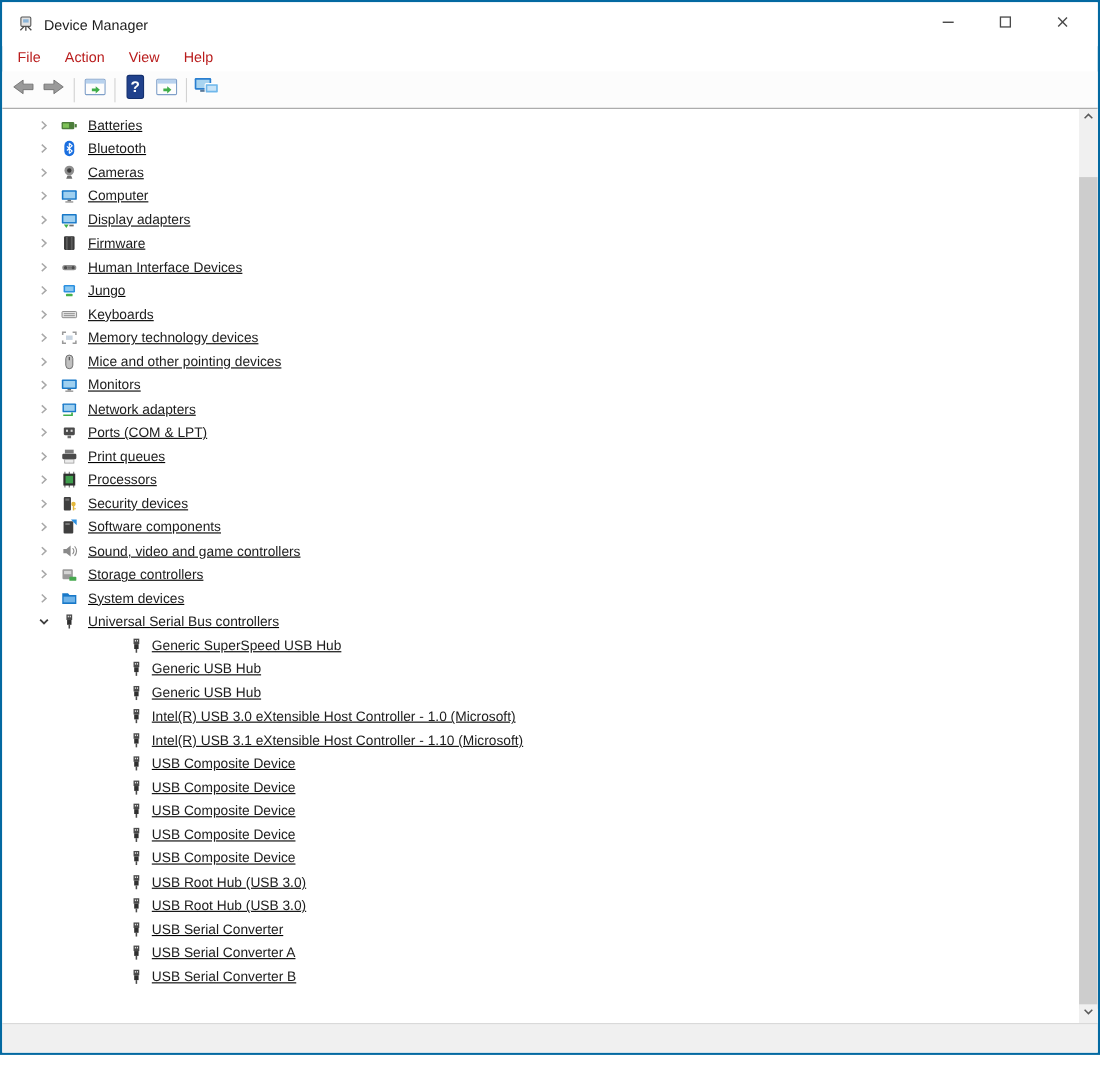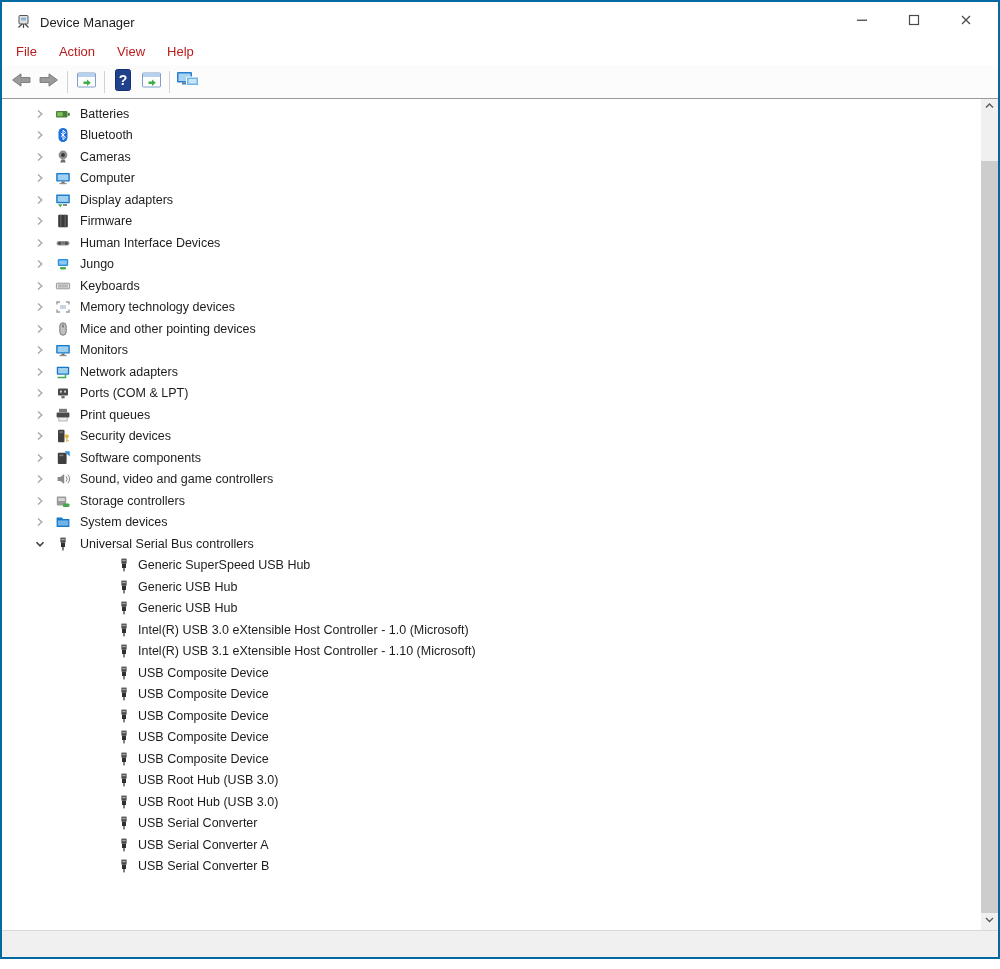--- a/index.html
+++ b/index.html
@@ -19,21 +19,21 @@
   .win-btn{width:52px;height:100%;display:flex;align-items:center;justify-content:center;}
   
   .menubar{height:23px;display:flex;align-items:flex-start;font-size:13px;color:#b91c1c;flex:0 0 auto;padding-left:3px;}
   .menu-item{padding:2px 11px;}
   
   .toolbar{height:33px;display:flex;align-items:center;padding-left:5px;border-bottom:1px solid #9a9a9a;background:#fcfcfc;flex:0 0 auto;}
   .tb-btn{width:28px;height:28px;display:flex;align-items:center;justify-content:center;}
   .tb-sep{width:1px;height:22px;background:#d2d2d2;margin:0 4px;}
   
   .content{flex:1 1 auto;position:relative;background:#fff;overflow:hidden;}
-  .tree{position:absolute;top:0;left:0;right:17px;bottom:0;padding-top:4px;overflow:hidden;}
+  .tree{position:absolute;top:0;left:0;right:17px;bottom:0;padding-top:4px;overflow:hidden;text-decoration:underline;}
   .row{height:21.5px;display:flex;align-items:center;padding-left:30px;font-size:12.5px;color:#1c1c1c;white-space:nowrap;}
   .row.child{padding-left:78px;margin-left:36px;}
   .chev{width:16px;height:16px;display:flex;align-items:center;justify-content:center;flex:0 0 auto;}
   .ticon{width:16px;height:16px;margin-left:7px;display:flex;align-items:center;justify-content:center;flex:0 0 auto;}
   .row.child .ticon{margin-left:0;}
   .lbl{margin-left:9px;}
   .row.child .lbl{margin-left:6px;}
   
   .vscroll{position:absolute;top:0;right:0;bottom:0;width:17px;background:#f0f0f0;}
   .sb-btn{position:absolute;left:0;width:17px;height:17px;display:flex;align-items:center;justify-content:center;background:#f0f0f0;}
@@ -357,20 +357,42 @@
           <span class="lbl">Print queues</span>
         </div>
         <div class="row">
           <span class="chev">
             <svg width="16" height="16" viewBox="0 0 16 16">
               <polyline points="6,4.5 9.8,8 6,11.5" fill="none" stroke="#a8a8a8" stroke-width="1.4"></polyline>
             </svg>
           </span>
           <span class="ticon">
             <svg width="16" height="16" viewBox="0 0 16 16">
+              <g stroke="#6f6f6f" stroke-width="1">
+                <line x1="4" y1="0.8" x2="4" y2="3"></line>
+                <line x1="8" y1="0.8" x2="8" y2="3"></line>
+                <line x1="12" y1="0.8" x2="12" y2="3"></line>
+                <line x1="4" y1="13" x2="4" y2="15.2"></line>
+                <line x1="8" y1="13" x2="8" y2="15.2"></line>
+                <line x1="12" y1="13" x2="12" y2="15.2"></line>
+              </g>
+              <rect x="2.6" y="2.6" width="10.8" height="10.8" fill="#2f2f2f"></rect>
+              <rect x="4.6" y="4.6" width="6.8" height="6.8" fill="#3f9e4d"></rect>
+            </svg>
+          </span>
+          <span class="lbl">Processors</span>
+        </div>
+        <div class="row">
+          <span class="chev">
+            <svg width="16" height="16" viewBox="0 0 16 16">
+              <polyline points="6,4.5 9.8,8 6,11.5" fill="none" stroke="#a8a8a8" stroke-width="1.4"></polyline>
+            </svg>
+          </span>
+          <span class="ticon">
+            <svg width="16" height="16" viewBox="0 0 16 16">
               <rect x="3" y="1.8" width="6.5" height="12.4" rx="1" fill="#3f3f3f"></rect>
               <rect x="4.4" y="3.2" width="3.6" height="2" fill="#6f6f6f"></rect>
               <circle cx="11.8" cy="8.2" r="2" fill="#e4b83c"></circle>
               <rect x="11.2" y="9.8" width="1.3" height="4.2" fill="#e4b83c"></rect>
               <rect x="12.5" y="12" width="1.4" height="1" fill="#e4b83c"></rect>
             </svg>
           </span>
           <span class="lbl">Security devices</span>
         </div>
         <div class="row">

